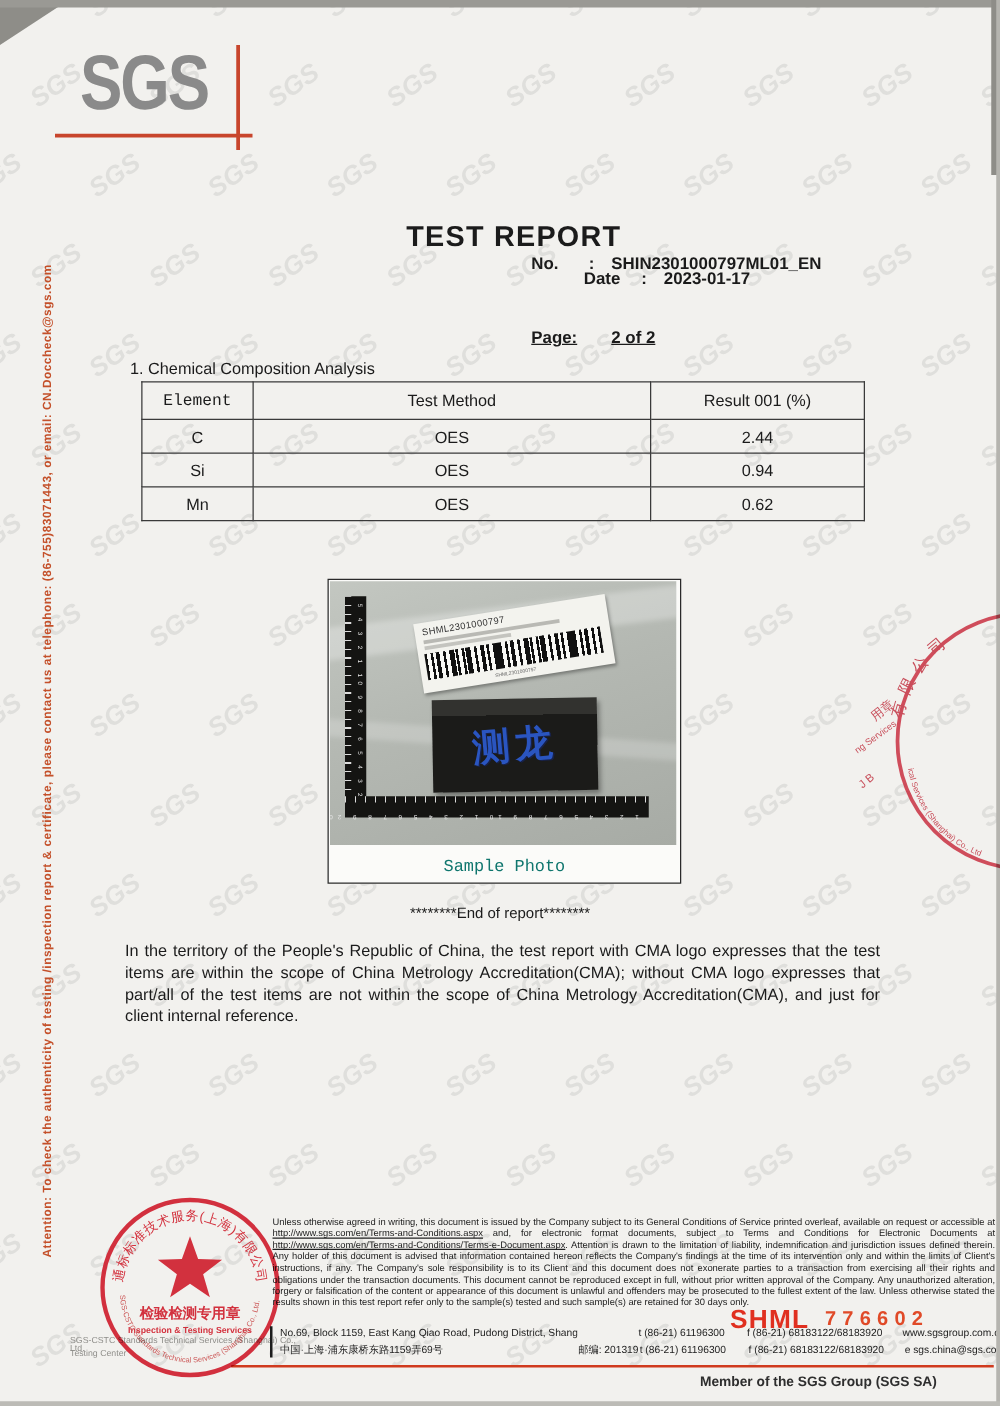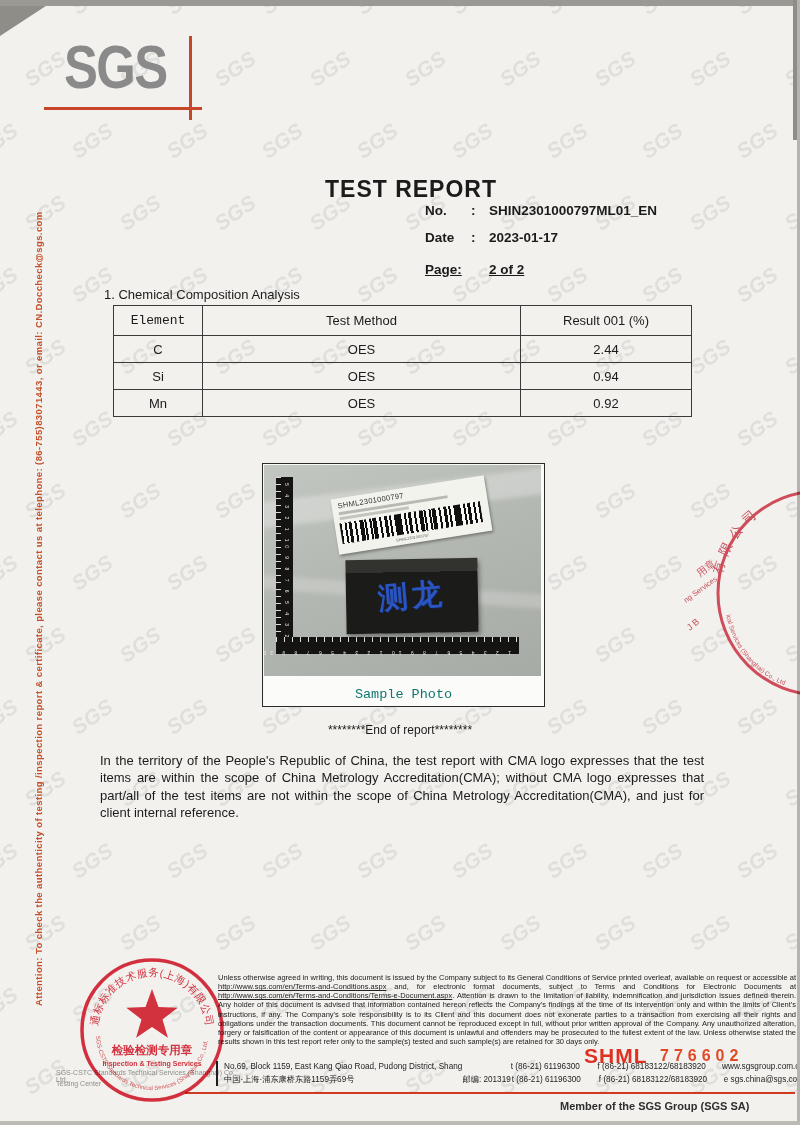--- a/index.html
+++ b/index.html
@@ -248,21 +248,21 @@
     <div class="abs logo-vline"></div>
 
     <div class="abs side-note">Attention: To check the authenticity of testing /inspection report &amp; certificate, please contact us at telephone: (86-755)83071443, or email: CN.Doccheck@sgs.com</div>
 
     <div class="abs title">TEST REPORT</div>
     <div class="abs hrow" style="top:203px;">
       <span class="lbl">No.</span>
       <span class="colon">:</span>
       <span>SHIN2301000797ML01_EN</span>
     </div>
-    <div class="abs hrow" style="top:230px;">
+    <div class="abs hrow" style="top:215px;margin-left:42px;">
       <span class="lbl">Date</span>
       <span class="colon">:</span>
       <span>2023-01-17</span>
     </div>
     <div class="abs hrow" style="top:262px;text-decoration:underline;">
       <span class="lbl">Page:</span>
       <span class="colon"></span>
       <span>2 of  2</span>
     </div>
 
@@ -280,21 +280,21 @@
         <td>2.44</td>
       </tr>
       <tr>
         <td>Si</td>
         <td>OES</td>
         <td>0.94</td>
       </tr>
       <tr>
         <td>Mn</td>
         <td>OES</td>
-        <td>0.92</td>
+        <td>0.62</td>
       </tr>
     </tbody>
       </table>
 
     <div class="abs figure">
       <div class="photo">
         <div class="sheen1"></div>
         <div class="sheen2"></div>
         <div class="ruler-v">
           <div class="ticks"></div>

